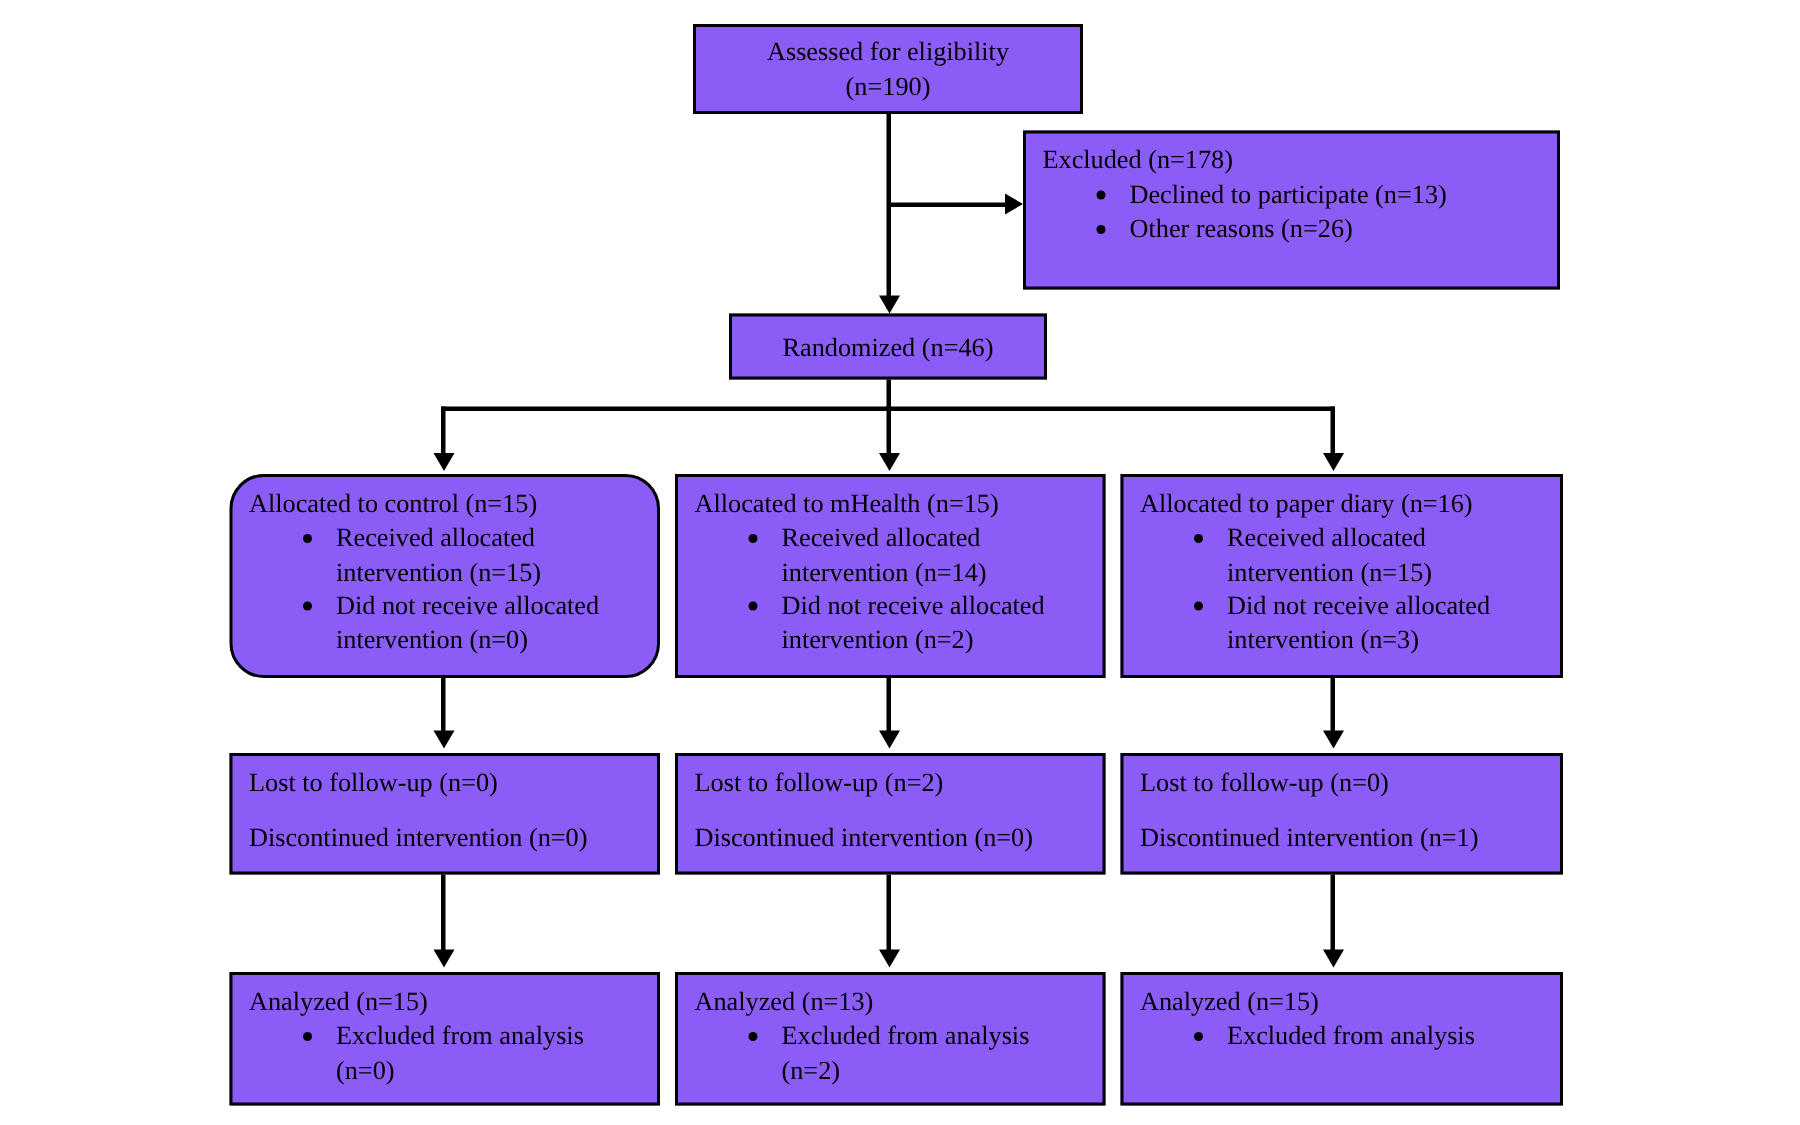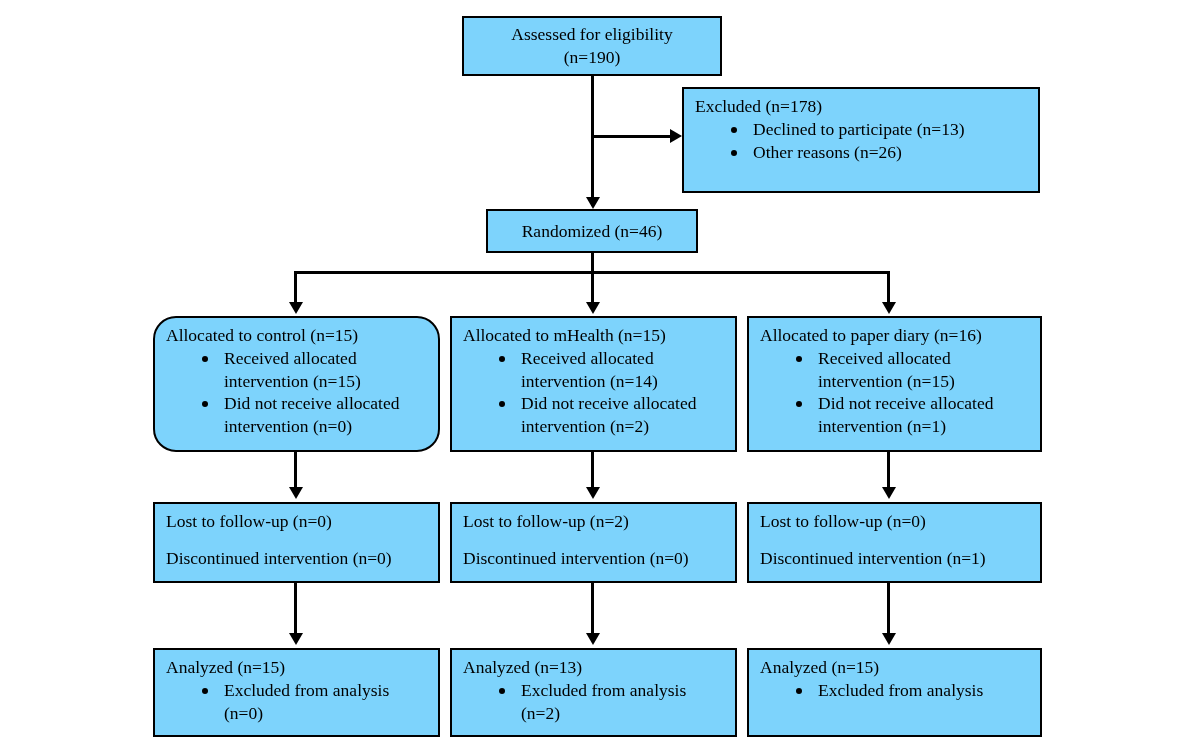--- a/index.html
+++ b/index.html
@@ -15,21 +15,21 @@
     font-family: "Liberation Serif", "DejaVu Serif", serif;
     color: #000000;
     overflow: hidden;
   }
 
   
   .node {
     position: absolute;
     box-sizing: border-box;
     border: 2px solid #000000;
-    background: #7dd3fc;
+    background: #8b5cf6;
     font-size: 17.5px;
     line-height: 1.30;
     padding: 6px 8px 6px 11px;
   }
   .node.centered {
     text-align: center;
     display: flex;
     flex-direction: column;
     align-items: center;
     justify-content: center;
@@ -170,21 +170,21 @@
 
   <div class="node" style="left:747px; top:316px; width:295px; height:136px;">
     <div class="hdr">Allocated to paper diary (n=16)</div>
     <ul class="bullets">
       <li>
         <span class="ln">Received allocated</span>
         <span class="l2 ln">intervention (n=15)</span>
       </li>
       <li>
         <span class="ln">Did not receive allocated</span>
-        <span class="l2 ln">intervention (n=1)</span>
+        <span class="l2 ln">intervention (n=3)</span>
       </li>
     </ul>
   </div>
 
   <div class="vline" style="left:294px; top:452px; height:38px;"></div>
   <div class="arrowdown" style="left:289px; top:487px;"></div>
 
   <div class="vline" style="left:591px; top:452px; height:38px;"></div>
   <div class="arrowdown" style="left:586px; top:487px;"></div>
 

